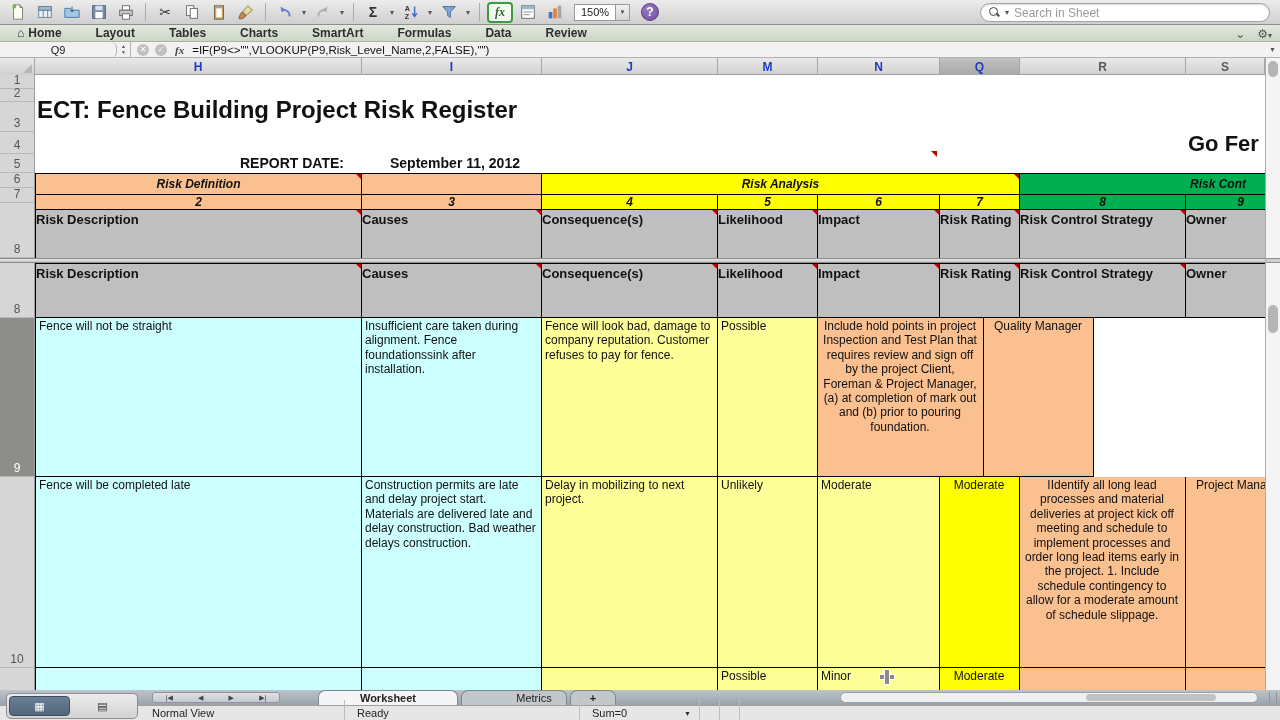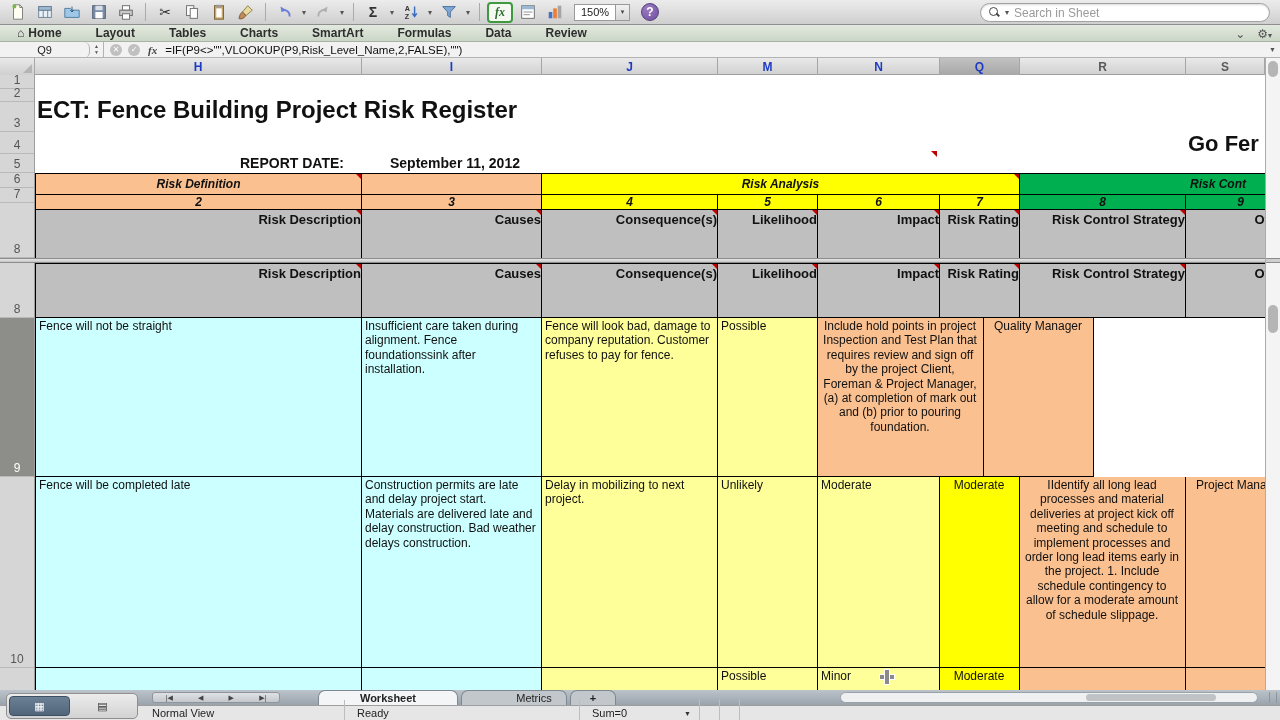--- a/index.html
+++ b/index.html
@@ -39,21 +39,21 @@
     display:flex; align-items:center; font-size:12px; color:#2e2e2e; }
   .rtab { padding:0 17px; font-weight:bold; height:17px; display:flex; align-items:center; gap:4px; }
   .rhome { font-size:12px; }
   .rright { position:absolute; right:8px; top:0; height:17px; display:flex; align-items:center; gap:12px; color:#555; }
   .chev { font-size:12px; line-height:1; }
   .gear { font-size:12px; line-height:1; }
 
   
   .fbar { position:absolute; left:0; top:42px; width:1280px; height:16px; background:#f2f2f2;
     border-bottom:1px solid #b3b3b3; display:flex; align-items:center; font-size:11px; }
-  .namebox { width:90px; height:16px; border-right:1px solid #b3b3b3; display:flex; align-items:center; justify-content:center; color:#222;border-radius:6px; }
+  .namebox { width:117px; height:16px; border-right:1px solid #b3b3b3; display:flex; align-items:center; justify-content:center; color:#222;border-radius:6px; }
   .stepper { width:14px; height:16px; border-right:1px solid #b3b3b3; display:flex; flex-direction:column; align-items:center; justify-content:center; font-size:5px; color:#555; line-height:1.1; }
   .fcirc { width:12px; height:12px; border-radius:50%; background:#c0c0c0; color:#fff; font-size:8px;
     display:flex; align-items:center; justify-content:center; margin-left:6px; }
   .fxlabel { font-style:italic; font-weight:bold; font-size:11px; color:#444; margin:0 8px 0 8px; font-family:"Liberation Serif", serif; }
   .formula { color:#111; font-size:11.5px; letter-spacing:0; }
   .fbar-dd { position:absolute; right:4px; top:4px; font-size:7px; color:#555; }
 
   
   .colheads { position:absolute; left:0; top:58px; width:1265px; height:17px; display:flex;
     background:linear-gradient(#e9e9e9,#d2d2d2); border-bottom:1px solid #9e9e9e; font-size:12px; font-weight:bold; }
@@ -91,21 +91,21 @@
   .wH{width:327px}.wI{width:180px}.wJ{width:176px}.wM{width:100px}.wN{width:122px}.wQ{width:80px}.wR{width:166px}.wS{width:110px}
   .wJQ{width:478px}.wRS{width:500px}
   .bgOr{background:#fac090}.bgYl{background:#ffff00}.bgGn{background:#00b050}
   .bgGy{background:#bfbfbf}.bgCy{background:#ccffff}.bgPy{background:#ffff99}
   .bgRd{background:#ee0a0a}.bgPe{background:#fac090}
   .band { height:22px; font-size:12px; font-weight:bold; font-style:italic; color:#111;
     display:flex; align-items:center; justify-content:center; }
   .band3pad { justify-content:flex-start; padding-left:170px; }
   .bnum { height:15px; font-size:12px; font-weight:bold; font-style:italic; color:#111;
     display:flex; align-items:center; justify-content:center; }
-  .hdr { font-size:13px; font-weight:bold; color:#111; text-align:right; padding-top:2px; }
+  .hdr { font-size:13px; font-weight:bold; color:#111; text-align:left; padding-top:2px; }
   .hdr56 { height:56px; } .hdr55 { height:55px; }
   .note::after { content:''; position:absolute; top:0; right:0;
     border-top:5px solid #c00000; border-left:5px solid transparent; }
   .dc { font-size:12px; color:#111; line-height:1.2; padding:1px 4px 1px 3px; }
   .ctr { text-align:center; }
   .h159{height:159px}.h191{height:191px}.h60{height:60px}
   .sel { box-shadow:inset 0 0 0 2px #3f6fd0; }
   .selhandle { position:absolute; right:-1px; bottom:-1px; width:6px; height:6px; background:#3f6fd0; border:1px solid #fff; z-index:3; }
   .extreme { color:#6e1212; }
 

